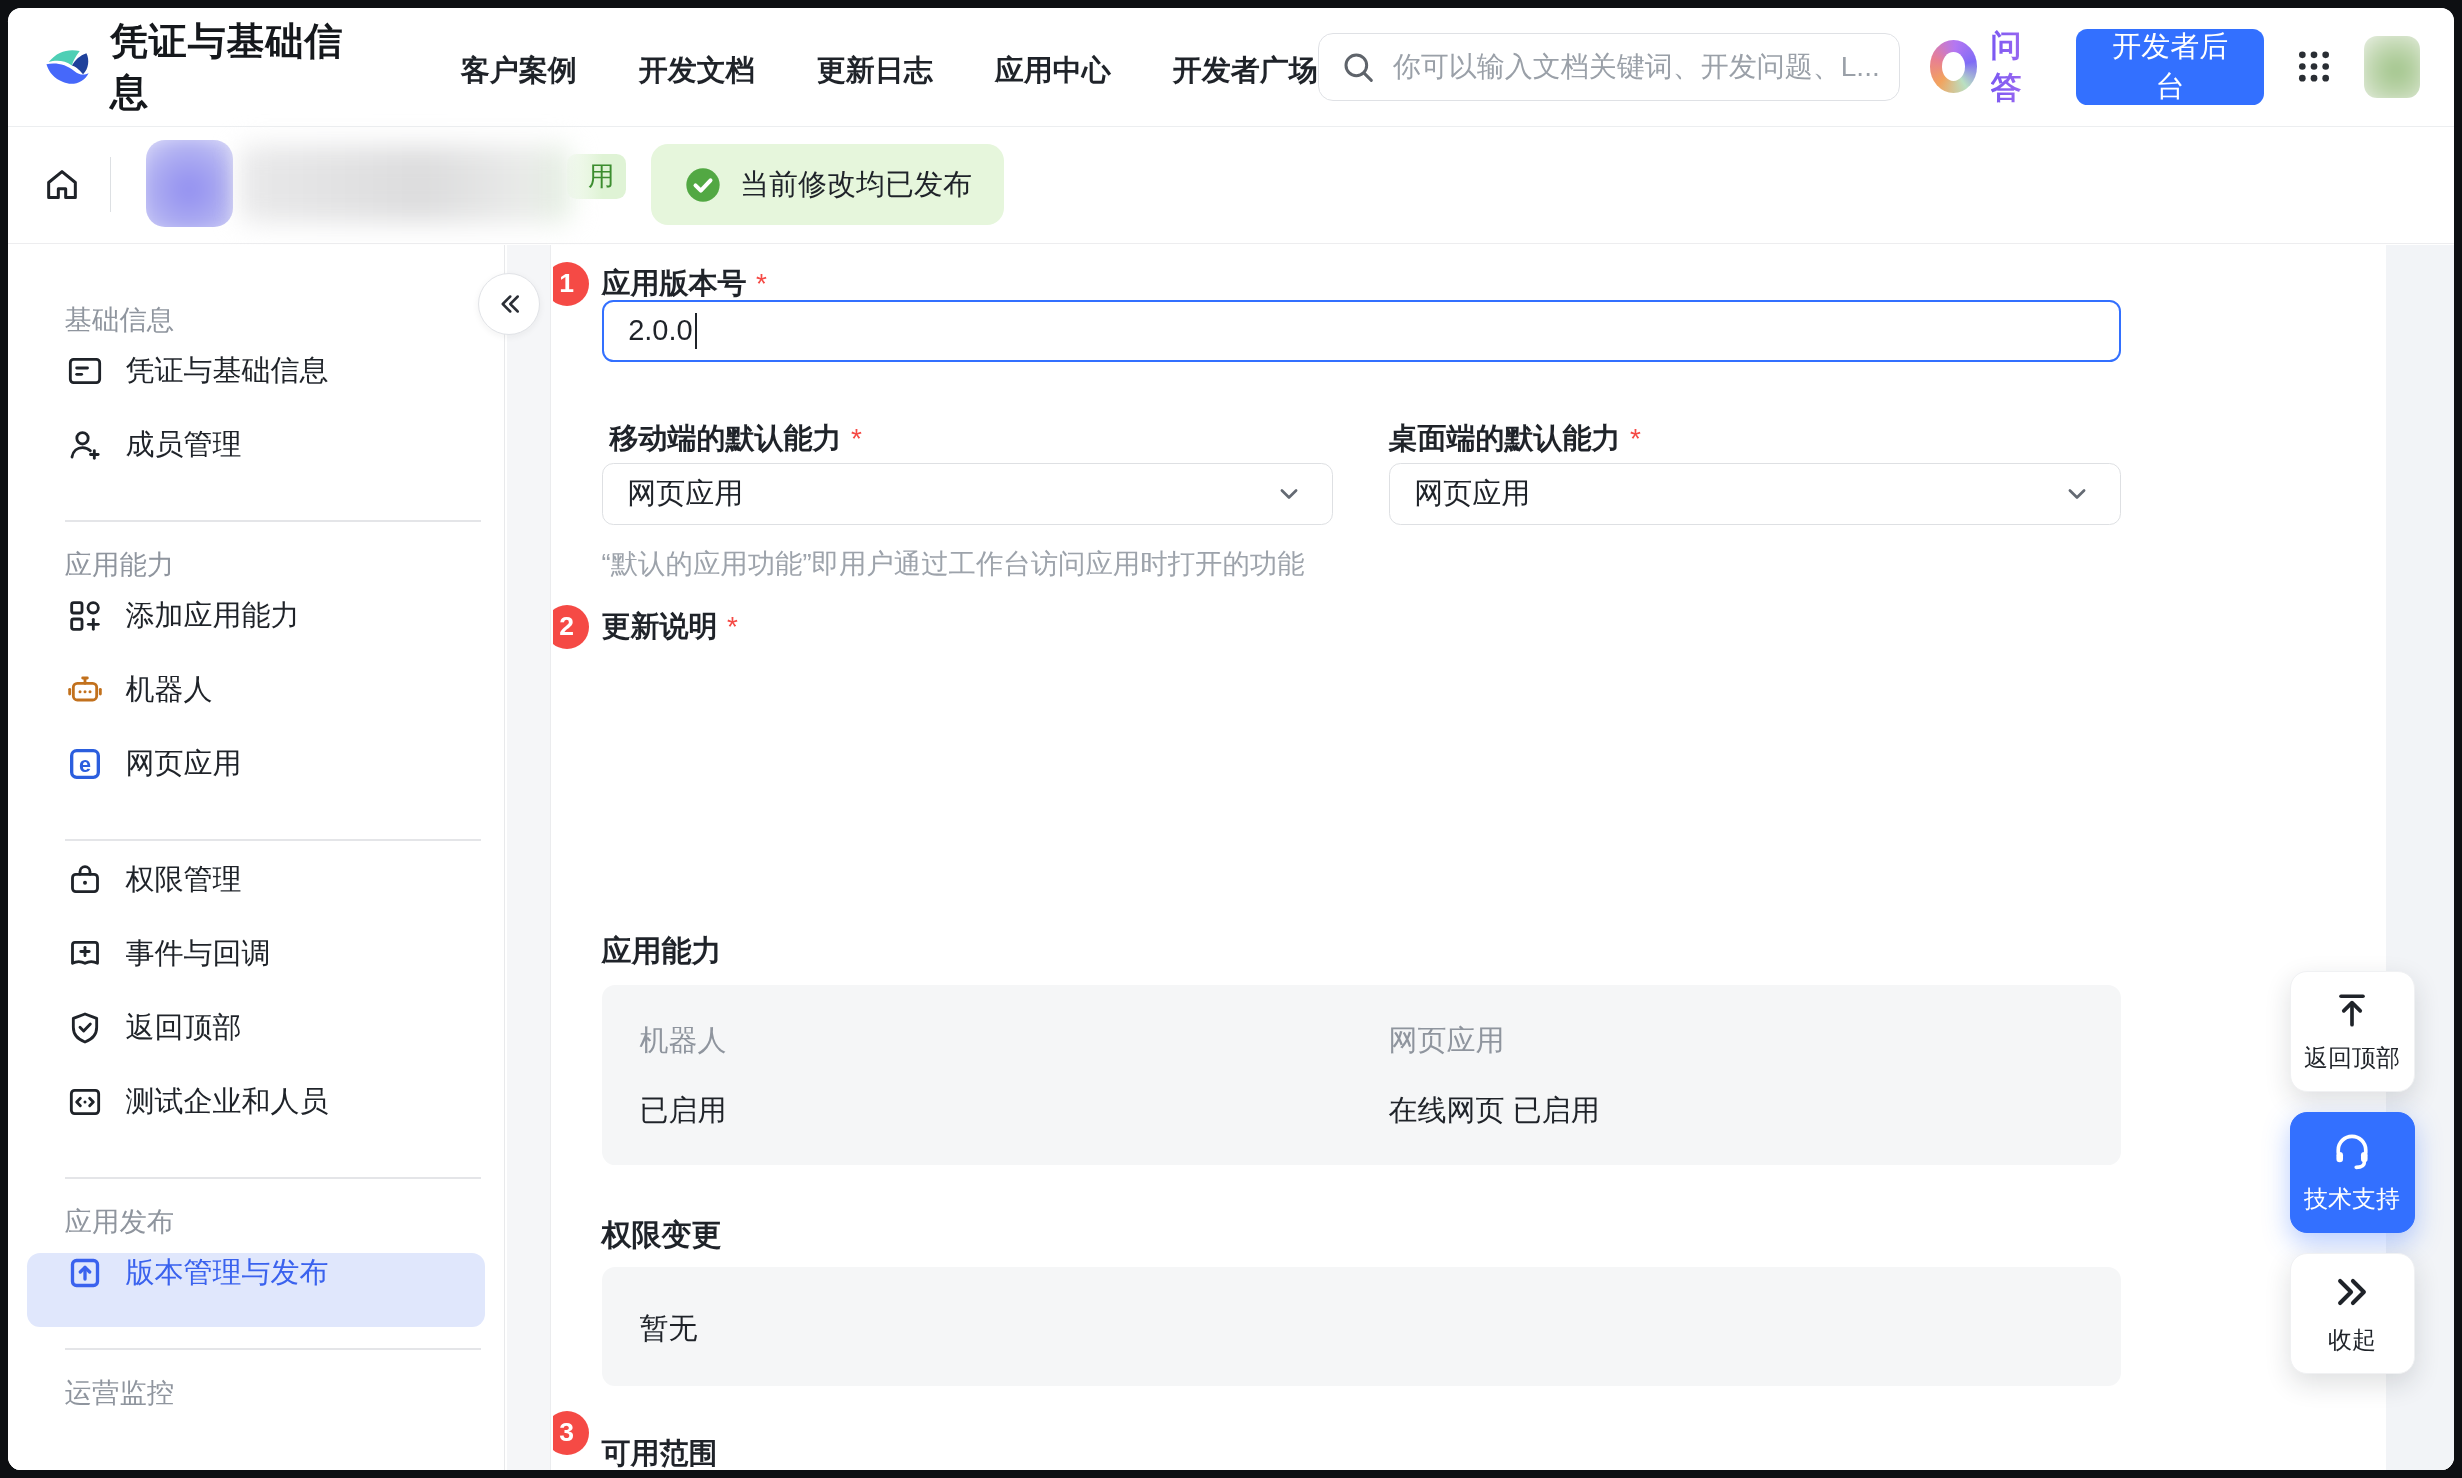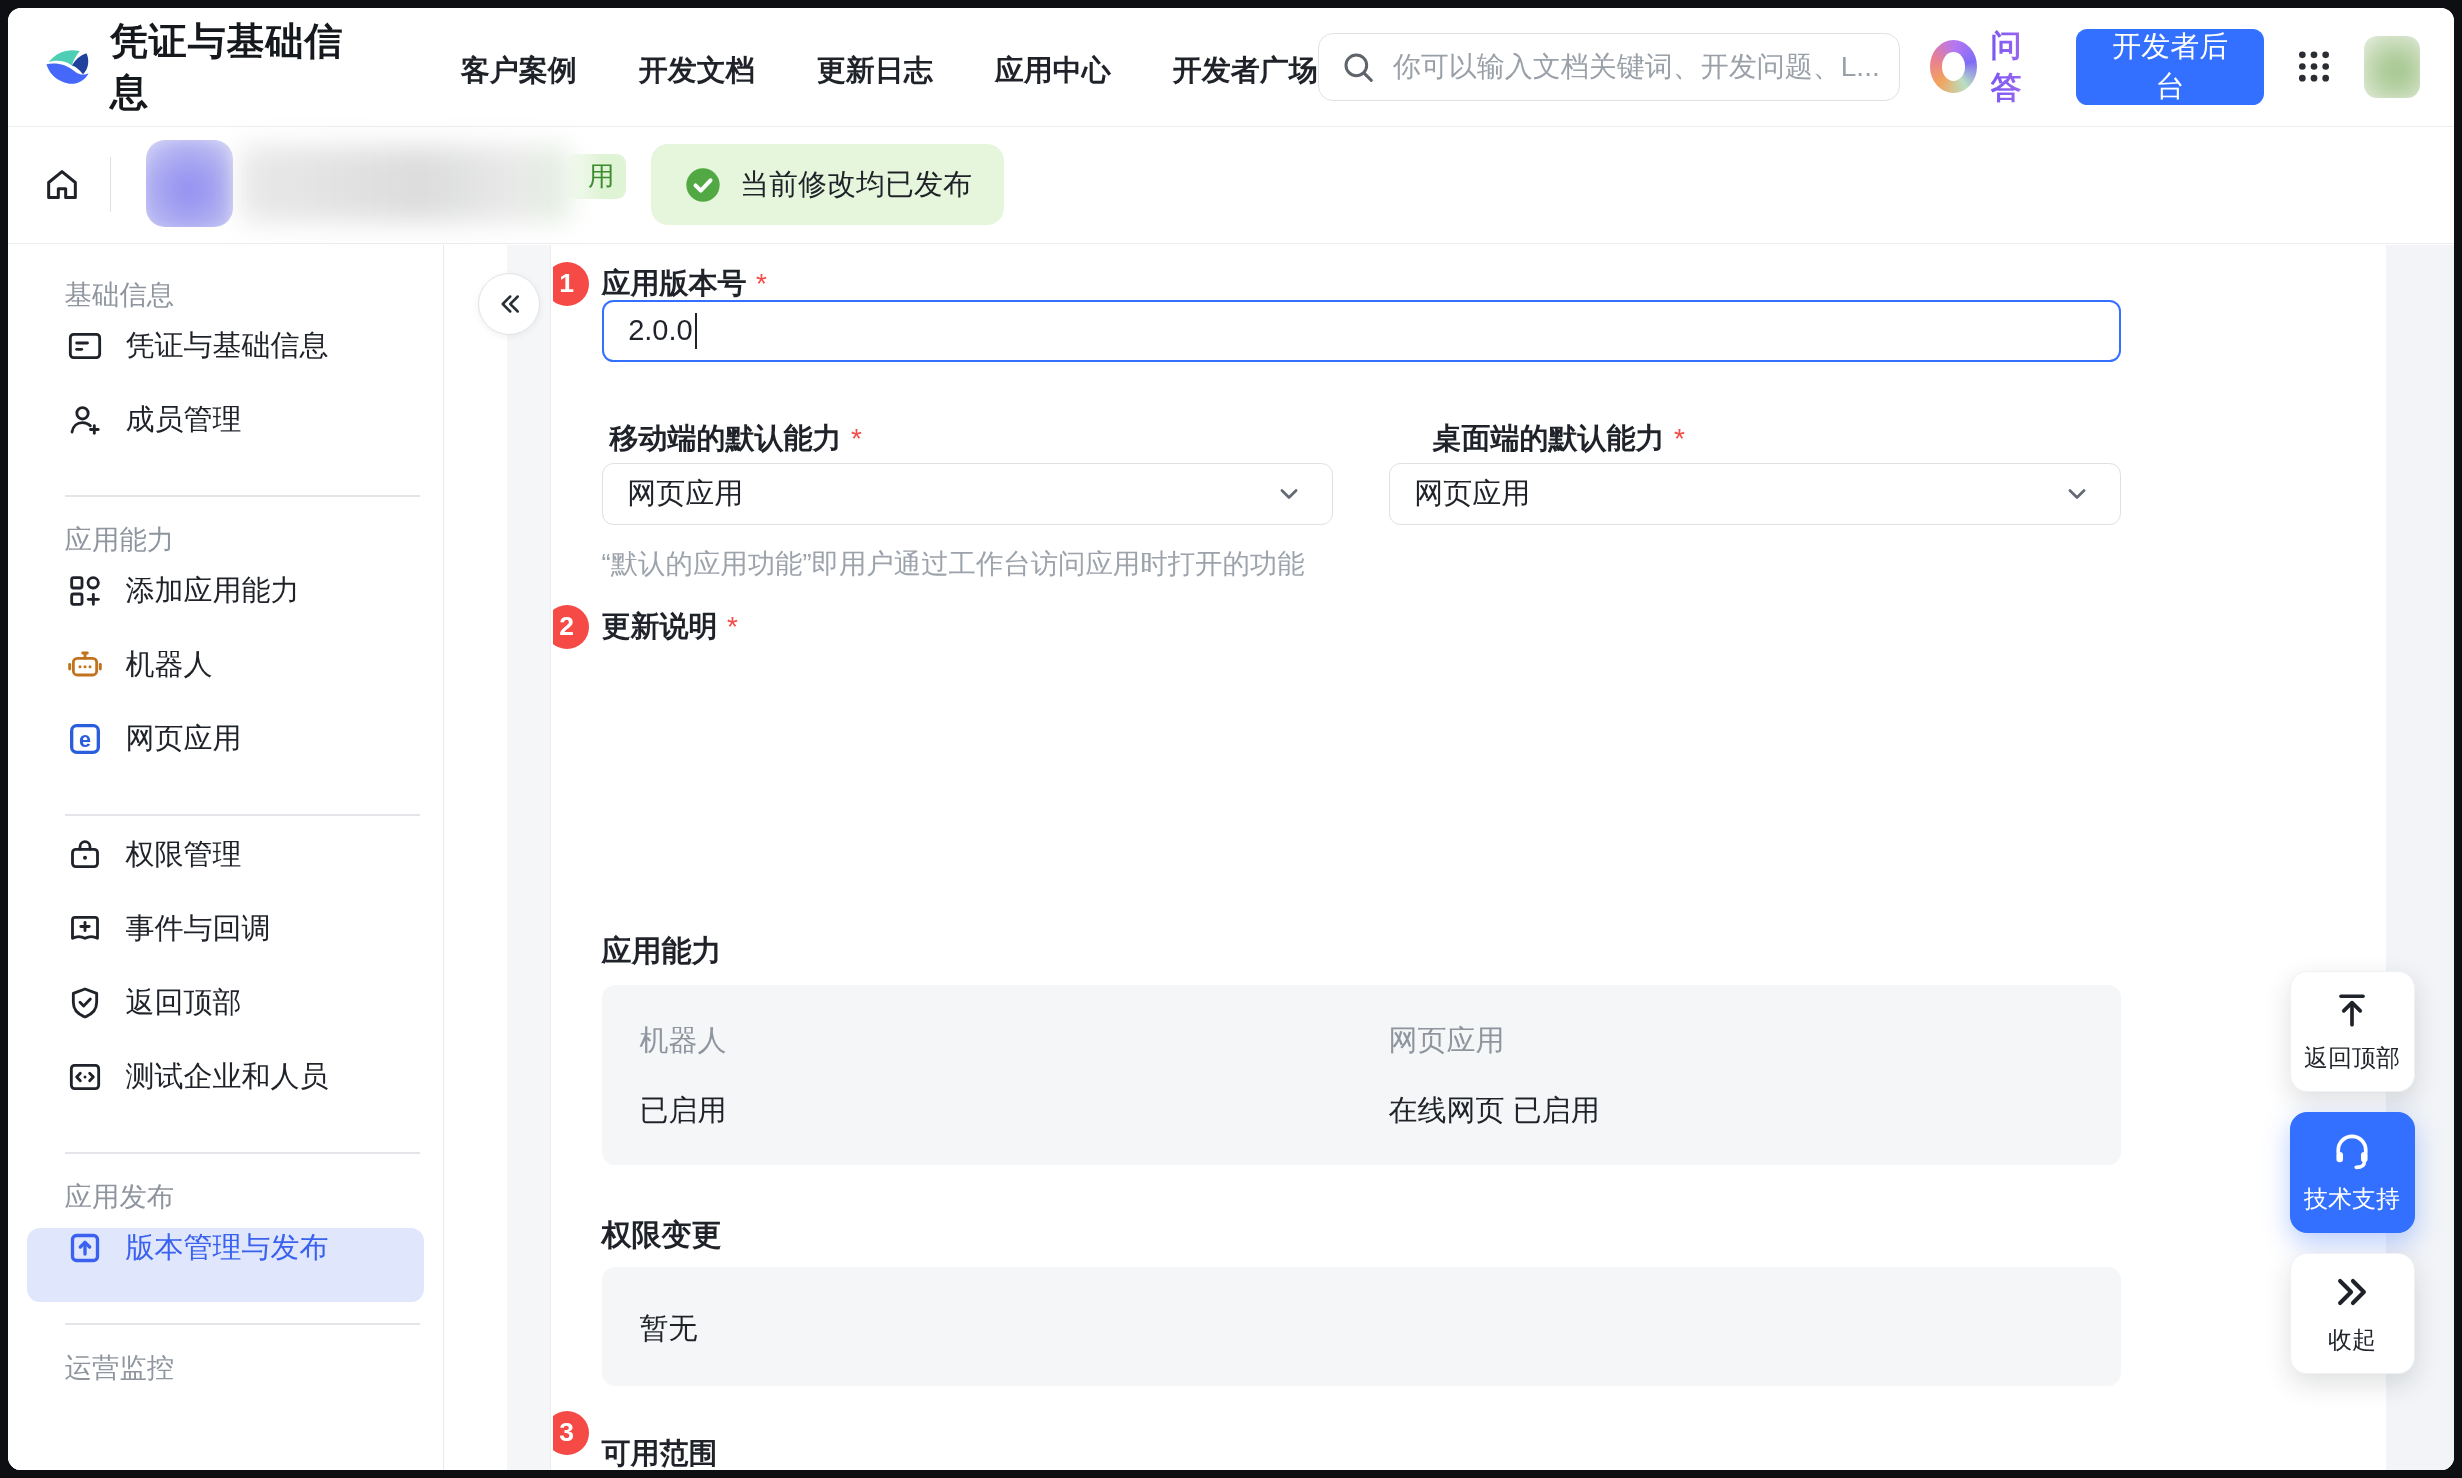--- a/index.html
+++ b/index.html
@@ -32,21 +32,21 @@
   .app-blur { position:relative; width:473px; height:104px; }
   .app-blob { position:absolute; left:9.5px; top:7.6px; width:87px; height:87px; border-radius:19px; overflow:hidden; }
   .app-blob-in { position:absolute; inset:-11.4px; background:radial-gradient(circle at 50% 55%, #8f8cf0 0%, #b3b3f2 55%, #f0f0fb 95%); filter:blur(9.5px); }
   .app-name-blur { position:absolute; left:104px; top:13.2px; width:331px; height:76px; background:linear-gradient(90deg,#e9e9ea,#dcdcdd 55%,#e9eae9 85%,#e3efe0); filter:blur(13.2px); border-radius:11.4px; }
   .app-tag { position:absolute; left:431px; top:21px; height:45px; padding:0 11.4px 0 21px; background:linear-gradient(90deg,rgba(223,243,213,.15),#dff3d5 60%); border-radius:9.5px; display:flex; align-items:center; font-size:26.5px; color:#3c8d2f; }
   .pub-pill { margin-left:42px; height:81px; background:#e6f6dc; border-radius:17px; display:flex; align-items:center; gap:17px; padding:0 32px; }
   .pub-pill .txt { font-size:29px; color:#1f2329; font-weight:500; }
 
   
   .content { position:absolute; left:0; top:237px; right:0; bottom:0; background:#fff; }
-  .sidebar { position:absolute; left:0; top:0; bottom:0; width:436px; background:#fff; border-right:1.9px solid #e8e9eb; padding-top:7px; overflow:hidden; }
+  .sidebar { position:absolute; left:0; top:0; bottom:0; width:497px; background:#fff; border-right:1.9px solid #e8e9eb; padding-top:32px; overflow:hidden; }
   .gutter { position:absolute; left:499px; top:0; bottom:0; width:44px; background:#f5f6f8; border-right:1.9px solid #ebecee; }
   .mainarea { position:absolute; left:545px; top:0; bottom:0; width:1834px; background:#fff; overflow:hidden; }
   .right-margin { position:absolute; right:0; top:0; bottom:0; width:68px; background:#f2f4f7; }
 
   .sec-title { margin:23px 0 11.4px 57px; font-size:27.4px; color:#8f959e; height:40px; line-height:40px; }
   .side-item { height:74px; margin:0 19px; padding-left:38px; border-radius:13.2px; display:flex; align-items:flex-start; gap:21px; font-size:29px; color:#1f2329; cursor:pointer; }
   .side-item .lbl { white-space:nowrap; }
   .side-item.active { background:#e0e7fc; color:#3a62ee; font-weight:500; }
   .side-divider { height:1.9px; background:#e4e5e8; margin:21px 23px 19px 57px; }
   .icn { width:40px; height:40px; flex:0 0 40px; }
@@ -56,21 +56,21 @@
   
   .form { position:absolute; left:49px; top:0; width:1519px; height:100%; }
   .step-row { position:absolute; display:flex; align-items:center; height:44px; }
   .step-badge { position:absolute; left:-57px; top:0; width:44px; height:44px; border-radius:50%; background:#f54a45; color:#fff; font-size:26.5px; font-weight:700; display:flex; align-items:center; justify-content:center; }
   .f-label { font-size:29px; font-weight:600; color:#1f2329; }
   .req { color:#f54a45; font-size:28px; margin-left:9.5px; }
   .text-input { position:absolute; left:0; top:55px; width:1519px; height:62px; border:2.8px solid #3370ff; border-radius:11.4px; display:flex; align-items:center; padding:0 24.6px; font-size:29px; color:#1f2329; background:#fff; }
   .caret { display:inline-block; width:2.8px; height:36px; background:#1f2329; margin-left:1.9px; }
   .dual-label { position:absolute; top:174px; width:100%; height:42px; }
   .dual-label .l1 { position:absolute; left:8px; }
-  .dual-label .l2 { position:absolute; left:831px; }
+  .dual-label .l2 { position:absolute; left:787px; }
   .select { position:absolute; top:218px; height:62px; border:1.9px solid #dee0e3; border-radius:11.4px; background:#fff; display:flex; align-items:center; padding:0 23px 0 24.6px; font-size:29px; color:#1f2329; cursor:pointer; }
   .select .val { flex:1; }
   .sel-1 { left:0; width:731px; }
   .sel-2 { left:787px; width:732px; }
   .hint { position:absolute; top:301px; left:0; font-size:27.4px; color:#9da3ab; }
   .textarea { position:absolute; left:0; top:411px; width:1519px; height:214px; border:1.9px solid #dee0e3; border-radius:11.4px; background:#fff; padding:23px 24.6px; font-size:29px; color:#a8adb4; }
   .counter { position:absolute; right:15px; bottom:15px; background:#eff0f2; border-radius:7.6px; padding:5.7px 13.2px; font-size:24.6px; color:#646a73; }
   .h2 { position:absolute; left:0; font-size:30px; font-weight:700; color:#1f2329; height:42px; line-height:42px; }
   .h2.cap { top:685px; }
   .h2.perm { top:969px; }

